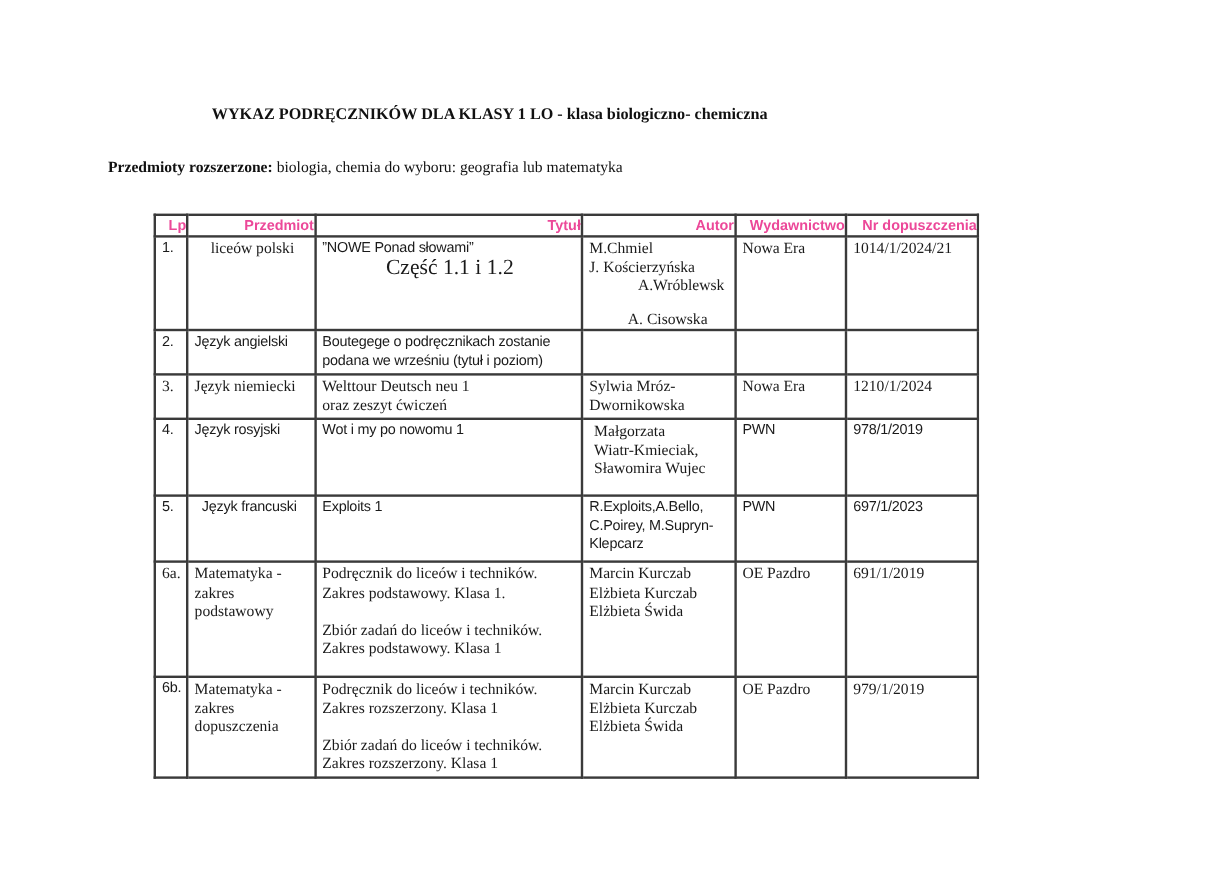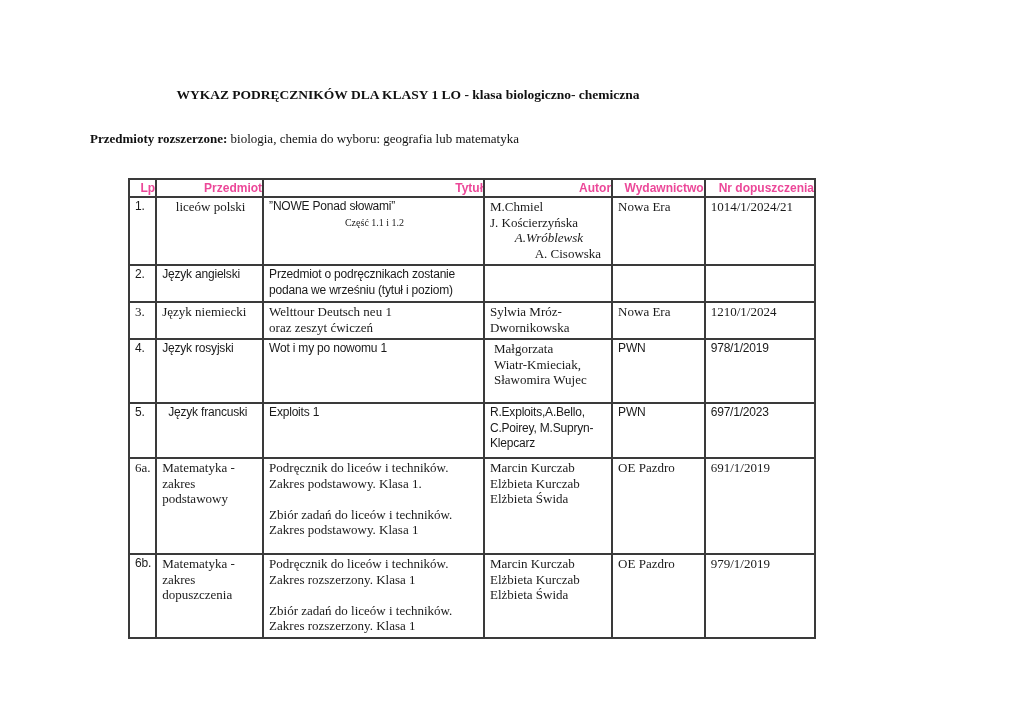--- a/index.html
+++ b/index.html
@@ -100,44 +100,44 @@
     <tbody id="table-body">
         <tr style="height: 68px;">
           <td>
             <div class="line sans">1.</div>
           </td>
           <td>
             <div class="line serif al-c">liceów polski</div>
           </td>
           <td>
             <div class="line sans">”NOWE Ponad słowami”</div>
-            <div class="line serif al-c" style="font-size: 10px;">Część 1.1 i 1.2</div>
+            <div class="line serif al-c" style="font-size: 18px;">Część 1.1 i 1.2</div>
           </td>
           <td>
             <div class="line serif">M.Chmiel</div>
             <div class="line serif">J. Kościerzyńska</div>
-            <div class="line serif al-r" style="padding-right: 28px; font-style: italic;">A.Wróblewsk</div>
-            <div class="line serif al-r" style="padding-right: 10px;">A. Cisowska</div>
+            <div class="line serif al-r" style="padding-right: 8px;">A.Wróblewsk</div>
+            <div class="line serif al-r" style="padding-right: 22px; margin-top: 12px;">A. Cisowska</div>
           </td>
           <td>
             <div class="line serif">Nowa Era</div>
           </td>
           <td>
             <div class="line serif">1014/1/2024/21</div>
           </td>
         </tr>
         <tr style="height: 37px;">
           <td>
             <div class="line sans">2.</div>
           </td>
           <td>
             <div class="line sans">Język angielski</div>
           </td>
           <td>
-            <div class="line sans">Przedmiot o podręcznikach zostanie</div>
+            <div class="line sans">Boutegege o podręcznikach zostanie</div>
             <div class="line sans">podana we wrześniu (tytuł i poziom)</div>
           </td>
           <td></td>
           <td></td>
           <td></td>
         </tr>
         <tr style="height: 37px;">
           <td>
             <div class="line serif">3.</div>
           </td>

